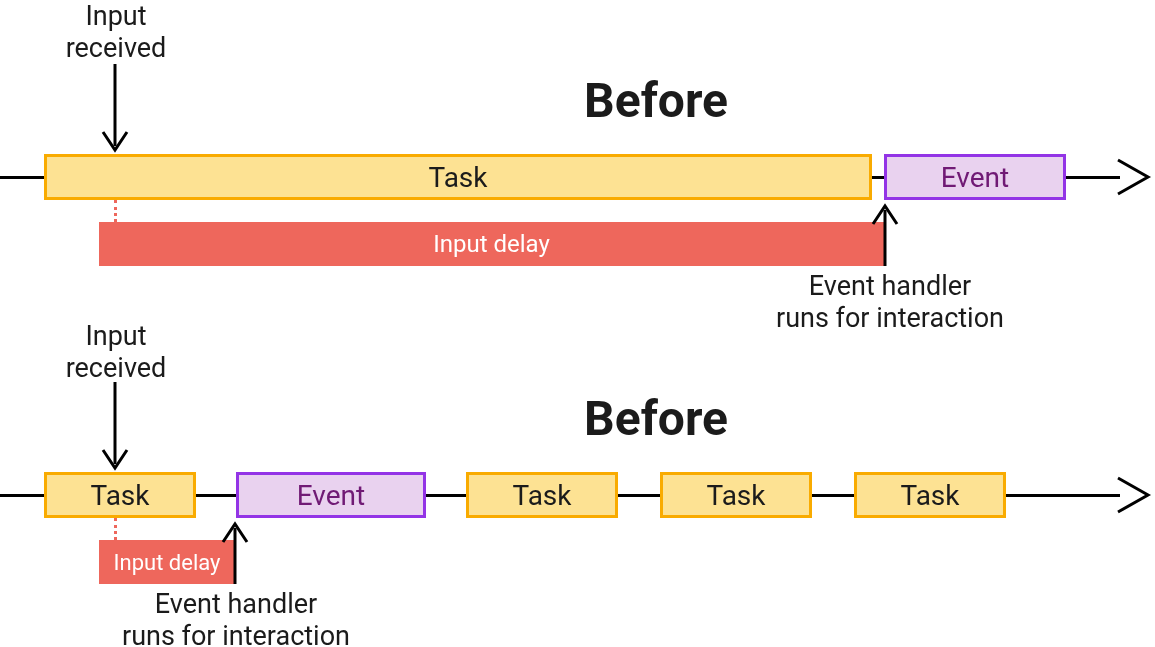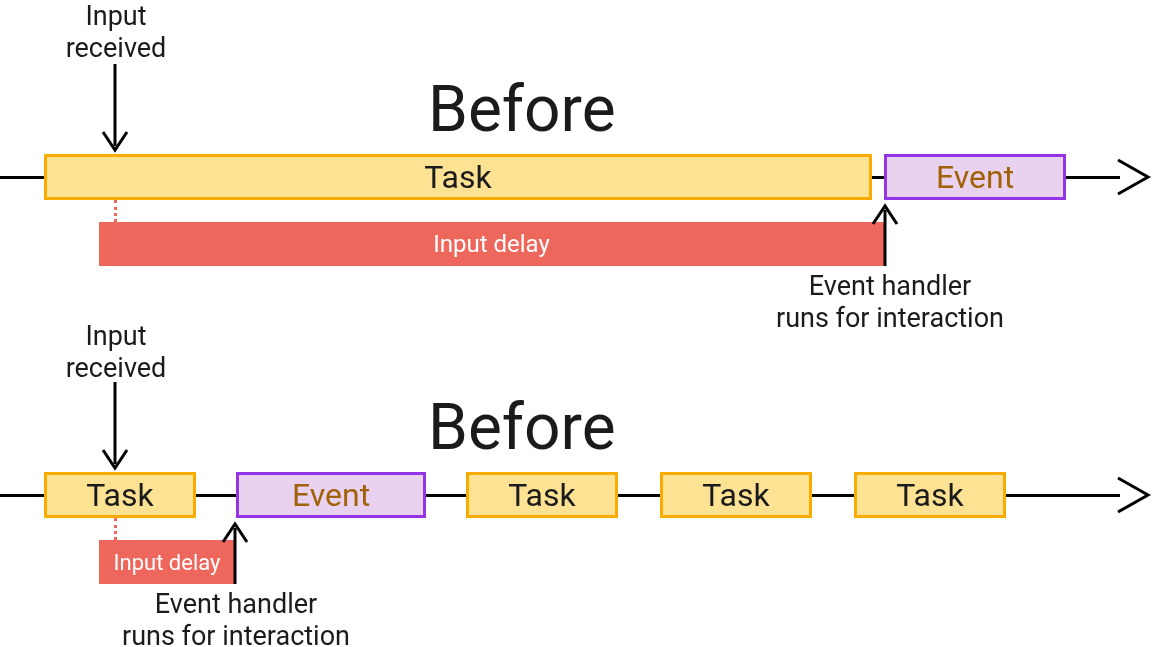--- a/index.html
+++ b/index.html
@@ -9,42 +9,42 @@
     font-family: -apple-system, BlinkMacSystemFont, "Segoe UI", Roboto, "Helvetica Neue", Arial, sans-serif;
     color: #1b1b1b;
   }
   .canvas {
     position: relative;
     width: 1155px;
     height: 647px;
   }
   .title {
     position: absolute;
-    font-size: 64px;
-    font-weight: 400;
-    text-align: left;
+    font-size: 48px;
+    font-weight: 700;
+    text-align: right;
     width: 300px;
   }
   .block {
     position: absolute;
     box-sizing: border-box;
     display: flex;
     align-items: center;
     justify-content: center;
-    font-size: 32px;
+    font-size: 28px;
   }
   .task {
     background: #fde293;
     border: 3px solid #f9ab00;
     color: #1b1b1b;
   }
   .event {
     background: #e9d2ef;
     border: 3px solid #9334e6;
-    color: #a16207;
+    color: #701a75;
   }
   .delay {
     background: #ee675c;
     color: #fff;
     font-size: 24px;
   }
   .label {
     position: absolute;
     font-size: 27px;
     line-height: 1.2;

